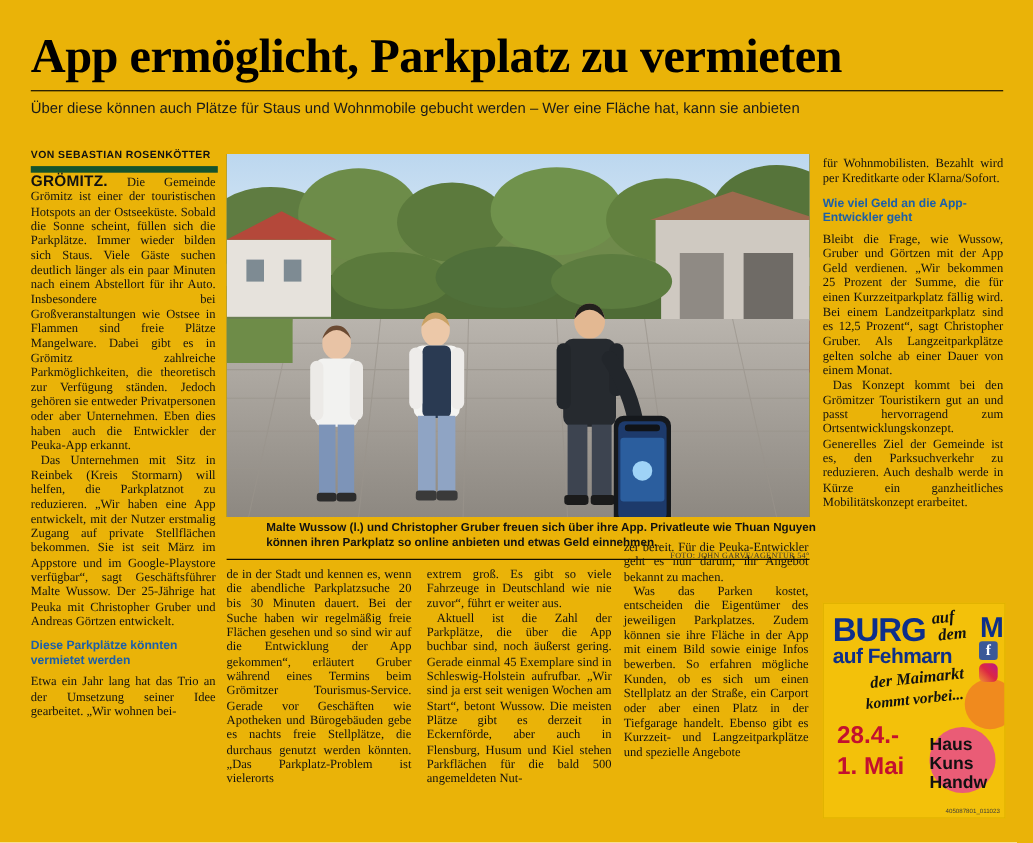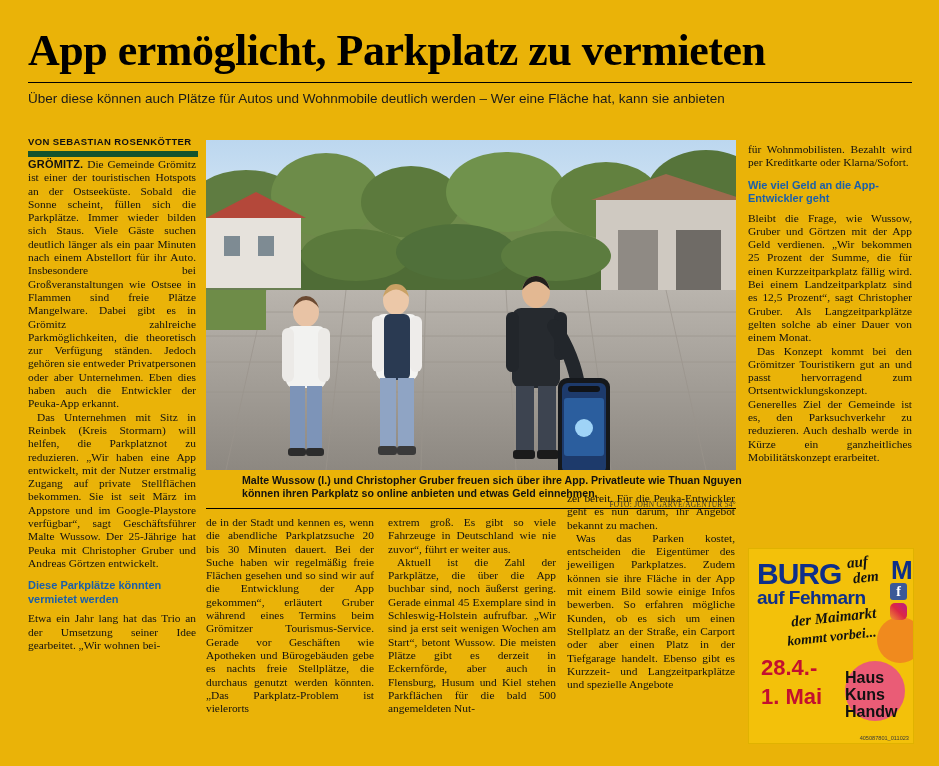--- a/index.html
+++ b/index.html
@@ -81,21 +81,21 @@
   .col p {
     margin: 0;
     text-indent: 9px;
   }
   .col p.first {
     text-indent: 0;
   }
   .lead {
     font-weight: bold;
     font-family: "Liberation Sans", sans-serif;
-    font-size: 11px;
+    font-size: 14px;
     letter-spacing: 0.2px;
   }
   .subhd {
     font-family: "Liberation Sans", sans-serif;
     font-weight: bold;
     font-size: 11px;
     line-height: 13.5px;
     color: #1b5faa;
     margin: 9px 0 6px 0;
     text-align: left;
@@ -311,21 +311,21 @@
   }
 </style>
 </head>
 <body>
 
 <div class="page">
 
   <div class="headline-wrap">
     <h1 class="headline">App ermöglicht, Parkplatz zu vermieten</h1>
     <div class="rule"></div>
-    <div class="subhead">Über diese können auch Plätze für Autos und Wohnmobile deutlich werden – Wer eine Fläche hat, kann sie anbieten</div>
+    <div class="subhead">Über diese können auch Plätze für Staus und Wohnmobile gebucht werden – Wer eine Fläche hat, kann sie anbieten</div>
   </div>
 
   <div class="byline">VON SEBASTIAN ROSENKÖTTER</div>
 
   <div class="photo">
     <svg width="530" height="330" viewBox="0 0 530 330" xmlns="http://www.w3.org/2000/svg">
       <defs>
         <linearGradient id="sky" x1="0" y1="0" x2="0" y2="1">
           <stop offset="0%" stop-color="#bcd7ef"></stop>
           <stop offset="100%" stop-color="#e2eef7"></stop>

